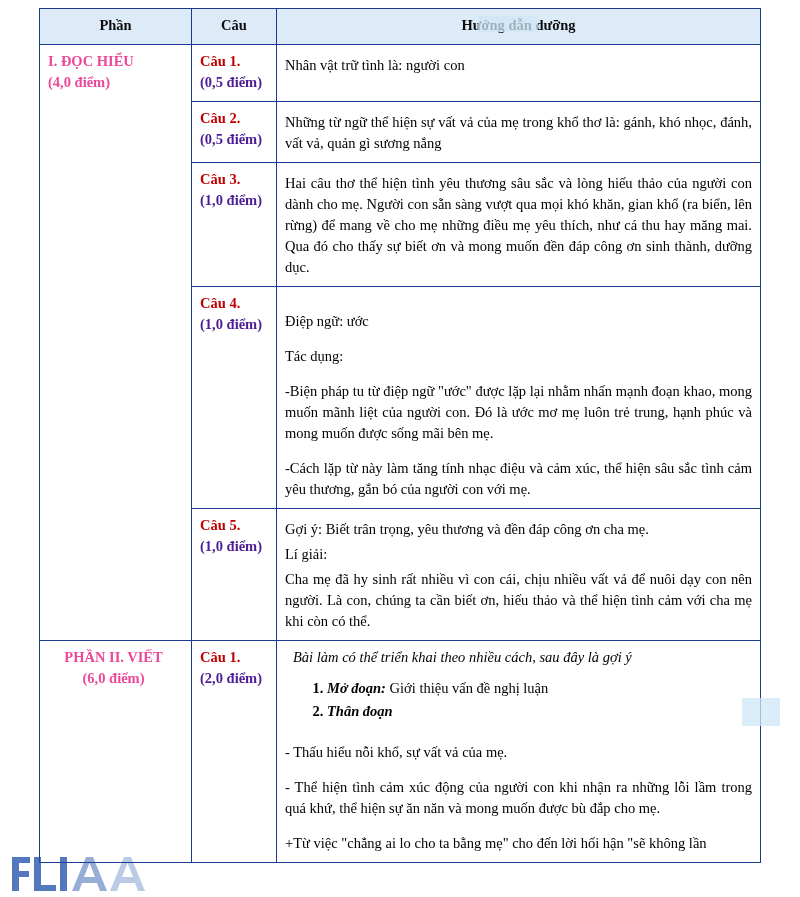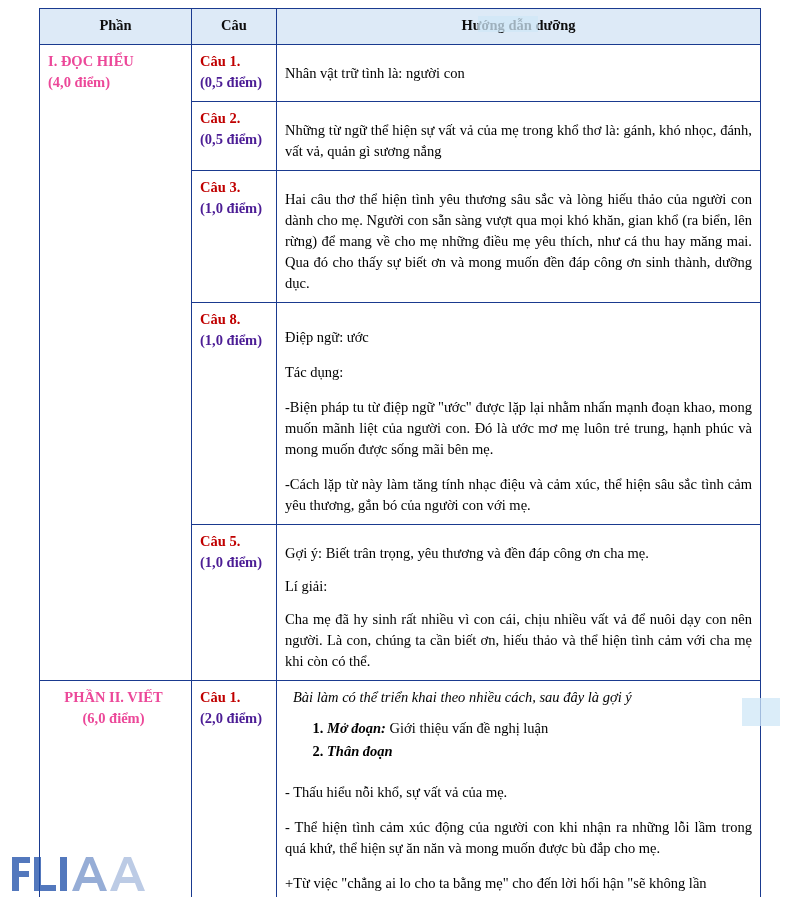--- a/index.html
+++ b/index.html
@@ -71,21 +71,21 @@
     font-weight: bold;
     padding-left: 10px;
   }
   .cell-q .pts {
     display: block;
     color: #4c1d95;
     font-weight: bold;
   }
 
   .cell-body p {
-    margin: 12px 0 14px 0;
+    margin: 4px 0 14px 0;
     text-align: justify;
   }
   .cell-body p:last-child { margin-bottom: 0; }
   .cell-body p.tight { margin-bottom: 0; }
 
   .cell-body .italic-intro {
     font-style: italic;
     text-align: justify;
     margin: 0 0 10px 8px;
     position: relative;
@@ -182,21 +182,21 @@
           <span>Câu 3.</span>
           <span class="pts">(1,0 điểm)</span>
         </td>
         <td class="cell-body">
           <p class="tight">Hai câu thơ thể hiện tình yêu thương sâu sắc và lòng hiếu thảo của người con dành cho mẹ. Người con sẵn sàng vượt qua mọi khó khăn, gian khổ (ra biển, lên rừng) để mang về cho mẹ những điều mẹ yêu thích, như cá thu hay măng mai. Qua đó cho thấy sự biết ơn và mong muốn đền đáp công ơn sinh thành, dưỡng dục.</p>
         </td>
       </tr>
 
       <tr>
         <td class="cell-q">
-          <span>Câu 8.</span>
+          <span>Câu 4.</span>
           <span class="pts">(1,0 điểm)</span>
         </td>
         <td class="cell-body">
           <p style="margin-top:18px">Điệp ngữ: ước</p>
           <p>Tác dụng:</p>
           <p>-Biện pháp tu từ điệp ngữ "ước" được lặp lại nhằm nhấn mạnh đoạn khao, mong muốn mãnh liệt của người con. Đó là ước mơ mẹ luôn trẻ trung, hạnh phúc và mong muốn được sống mãi bên mẹ.</p>
           <p>-Cách lặp từ này làm tăng tính nhạc điệu và cảm xúc, thể hiện sâu sắc tình cảm yêu thương, gắn bó của người con với mẹ.</p>
         </td>
       </tr>
 

